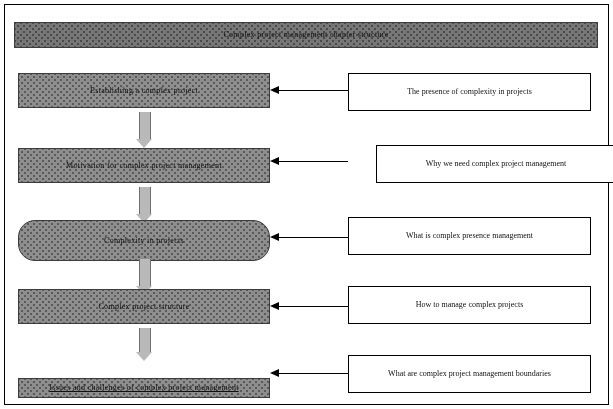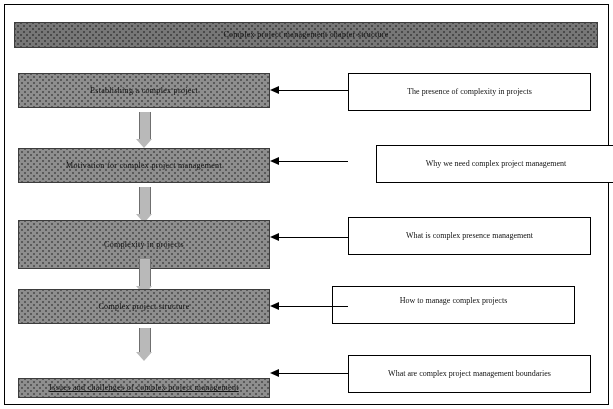--- a/index.html
+++ b/index.html
@@ -154,40 +154,40 @@
   <div class="hconn" style="left:270px; top:157px; width:78px;">
     <div class="shaft" style="width:69px;"></div>
     <div class="head"></div>
   </div>
 
   <div class="vconn" style="left:136px; top:187px; height:36px;">
     <div class="shaft" style="height:27px;"></div>
     <div class="head" style="top:27px;"></div>
   </div>
 
-  <div class="node" style="left:18px; top:220px; width:252px; height:49px;">
+  <div class="node" style="left:18px; top:220px; width:252px; height:41px;border-radius:17px;">
     <span>Complexity in projects</span>
   </div>
   <div class="sidebox" style="left:348px; top:217px; width:243px; height:35px;">
     <span>What is complex presence management</span>
   </div>
   <div class="hconn" style="left:270px; top:233px; width:78px;">
     <div class="shaft" style="width:69px;"></div>
     <div class="head"></div>
   </div>
 
   <div class="vconn" style="left:136px; top:259px; height:36px;">
     <div class="shaft" style="height:27px;"></div>
     <div class="head" style="top:27px;"></div>
   </div>
 
   <div class="node" style="left:18px; top:289px; width:252px; height:35px;">
     <span>Complex project structure</span>
   </div>
-  <div class="sidebox" style="left:332px; top:286px; width:243px; height:19px;align-items:flex-end;">
+  <div class="sidebox" style="left:348px; top:286px; width:243px; height:19px;">
     <span>How to manage complex projects</span>
   </div>
   <div class="hconn" style="left:270px; top:302px; width:78px;">
     <div class="shaft" style="width:69px;"></div>
     <div class="head"></div>
   </div>
 
   <div class="vconn" style="left:136px; top:328px; height:33px;">
     <div class="shaft" style="height:24px;"></div>
     <div class="head" style="top:24px;"></div>

